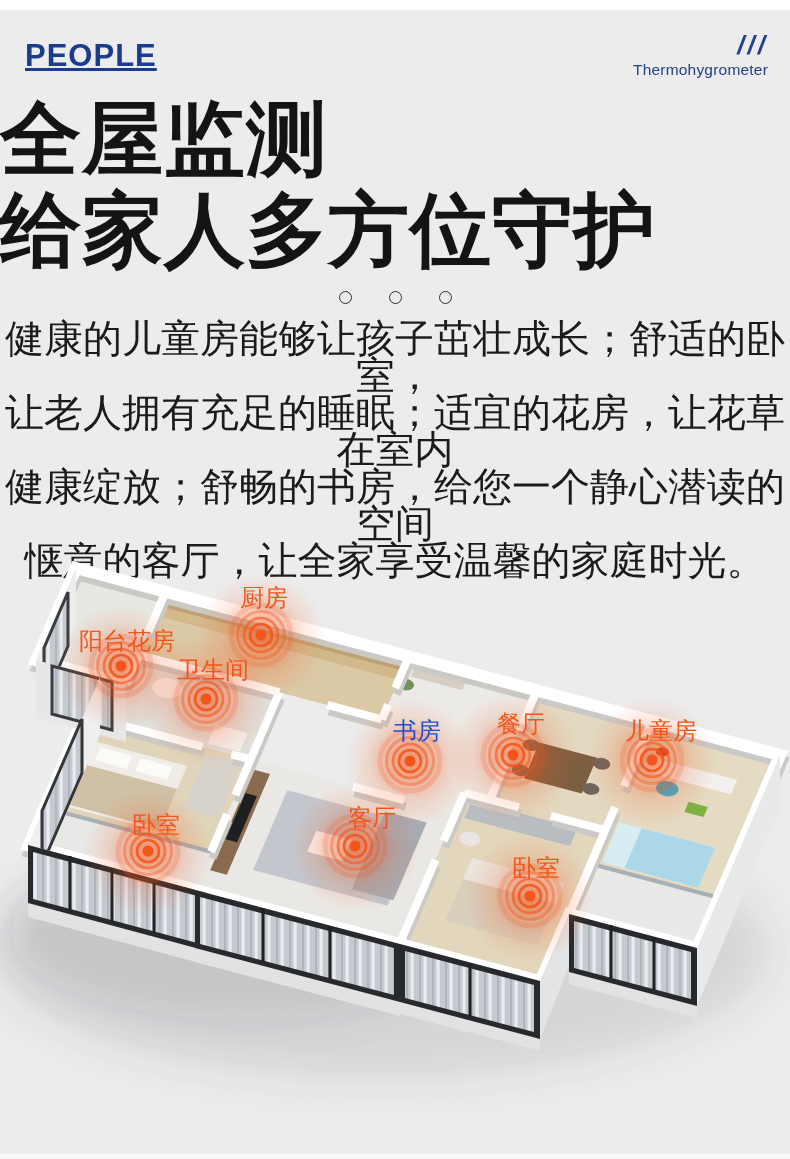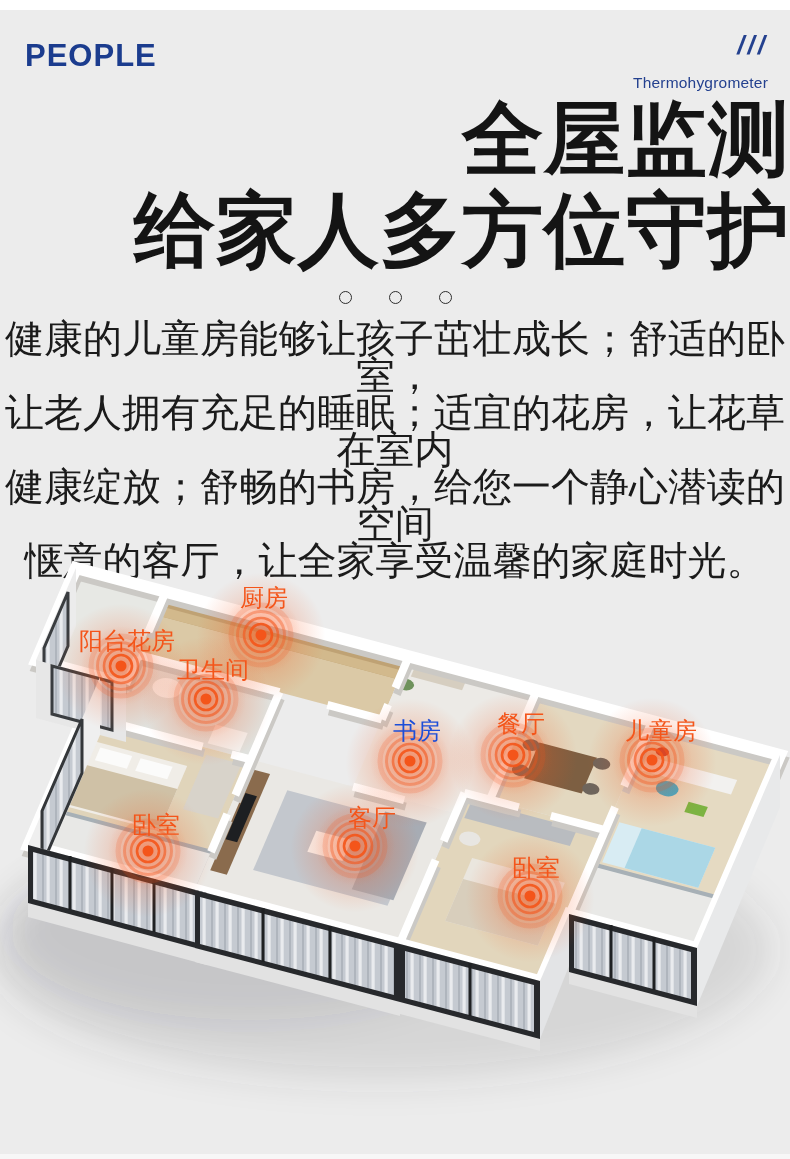--- a/index.html
+++ b/index.html
@@ -11,29 +11,30 @@
     font-family:"Liberation Sans","DejaVu Sans",sans-serif;
   }
   .top-strip{position:absolute;left:0;top:0;width:790px;height:10px;background:#ffffff;}
   .bottom-strip{position:absolute;left:0;bottom:0;width:790px;height:5px;background:#f7f7f7;}
 
   
   .logo{
     position:absolute;left:25px;top:38px;
     font-size:31px;font-weight:800;letter-spacing:1px;
     color:#1b3c8e;
+    text-decoration:underline;
   }
   .brand-right{position:absolute;right:22px;top:32px;text-align:right;color:#24418f;}
   .slashes{font-size:26px;font-weight:700;font-style:italic;letter-spacing:3px;line-height:26px;}
-  .tagline{font-size:15.5px;margin-top:16px;letter-spacing:0.2px;}
+  .tagline{font-size:15.5px;margin-top:3px;letter-spacing:0.2px;}
 
   
   .title{
     position:absolute;left:0;top:94px;width:790px;
-    text-align:right;white-space:pre-line;
+    text-align:left;white-space:pre-line;
     font-size:81px;line-height:91px;font-weight:900;
     color:#141414;letter-spacing:1px;
   }
   .dots{position:absolute;left:0;top:291px;width:790px;display:flex;justify-content:center;gap:37px;}
   .dots span{width:11px;height:11px;border:1.6px solid #2e2e2e;border-radius:50%;background:transparent;}
 
   
   .intro{
     position:absolute;left:0;top:320px;width:790px;
     text-align:center;white-space:pre-line;

